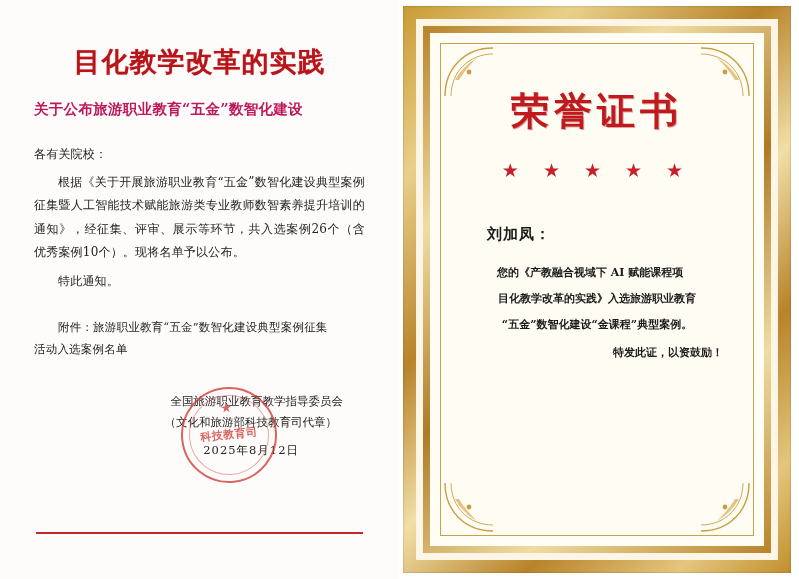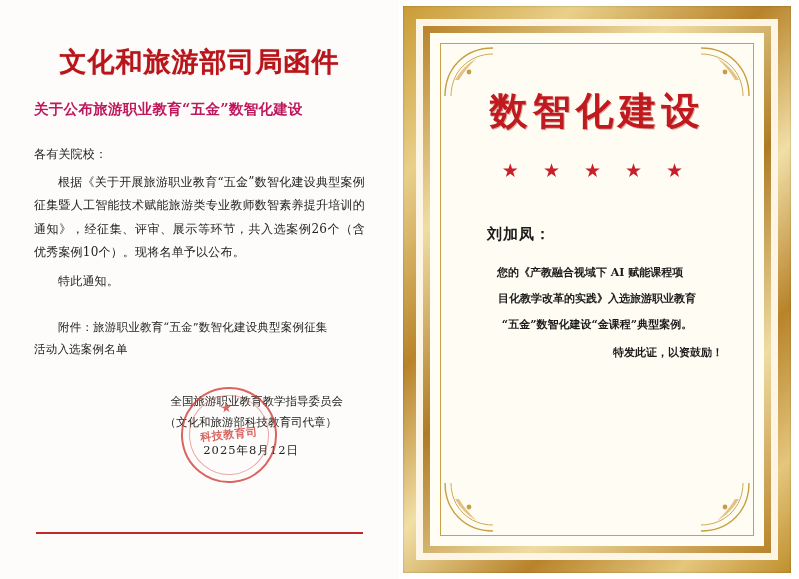--- a/index.html
+++ b/index.html
@@ -235,21 +235,21 @@
   .cert-body .ln2 { text-align: center; }
   .cert-body .ln3 { text-align: center; }
   .cert-body .ln4 { text-align: right; margin-top: 2px; }
 </style>
 </head>
 <body>
 
 <div class="page">
 
   <div class="letter">
-    <div class="letter-head">文化和旅游部司局函件</div>
+    <div class="letter-head">目化教学改革的实践</div>
 
     <div class="letter-title">
       <div>关于公布旅游职业教育“五金”数智化建设</div>
     </div>
 
     <div class="letter-body">
       <div class="salutation">各有关院校：</div>
       <div class="para">根据《关于开展旅游职业教育“五金”数智化建设典型案例征集暨人工智能技术赋能旅游类专业教师数智素养提升培训的通知》，经征集、评审、展示等环节，共入选案例26个（含优秀案例10个）。现将名单予以公布。</div>
       <div class="para-short">特此通知。</div>
 
@@ -299,21 +299,21 @@
               <path d="M12 34 C18 24 24 18 34 12 C28 18 22 24 16 34 Z" fill="#d9b061" opacity="0.8"></path>
               <circle cx="26" cy="26" r="2.4" fill="#c49a3c"></circle>
             </svg>
             <svg class="corner br" viewBox="0 0 52 52">
               <path d="M2 50 C2 22 22 2 50 2" fill="none" stroke="#c49a3c" stroke-width="1.4"></path>
               <path d="M8 50 C8 26 26 8 50 8" fill="none" stroke="#c49a3c" stroke-width="0.9"></path>
               <path d="M12 34 C18 24 24 18 34 12 C28 18 22 24 16 34 Z" fill="#d9b061" opacity="0.8"></path>
               <circle cx="26" cy="26" r="2.4" fill="#c49a3c"></circle>
             </svg>
 
-            <div class="cert-title">数智化建设</div>
+            <div class="cert-title">荣誉证书</div>
             <div class="stars">★ ★ ★ ★ ★</div>
 
             <div class="cert-name">刘加凤：</div>
 
             <div class="cert-body">
               <div class="ln1">您的《产教融合视域下 AI 赋能课程项</div>
               <div class="ln2">目化教学改革的实践》入选旅游职业教育</div>
               <div class="ln3">“五金”数智化建设“金课程”典型案例。</div>
               <div class="ln4">特发此证，以资鼓励！</div>
             </div>

